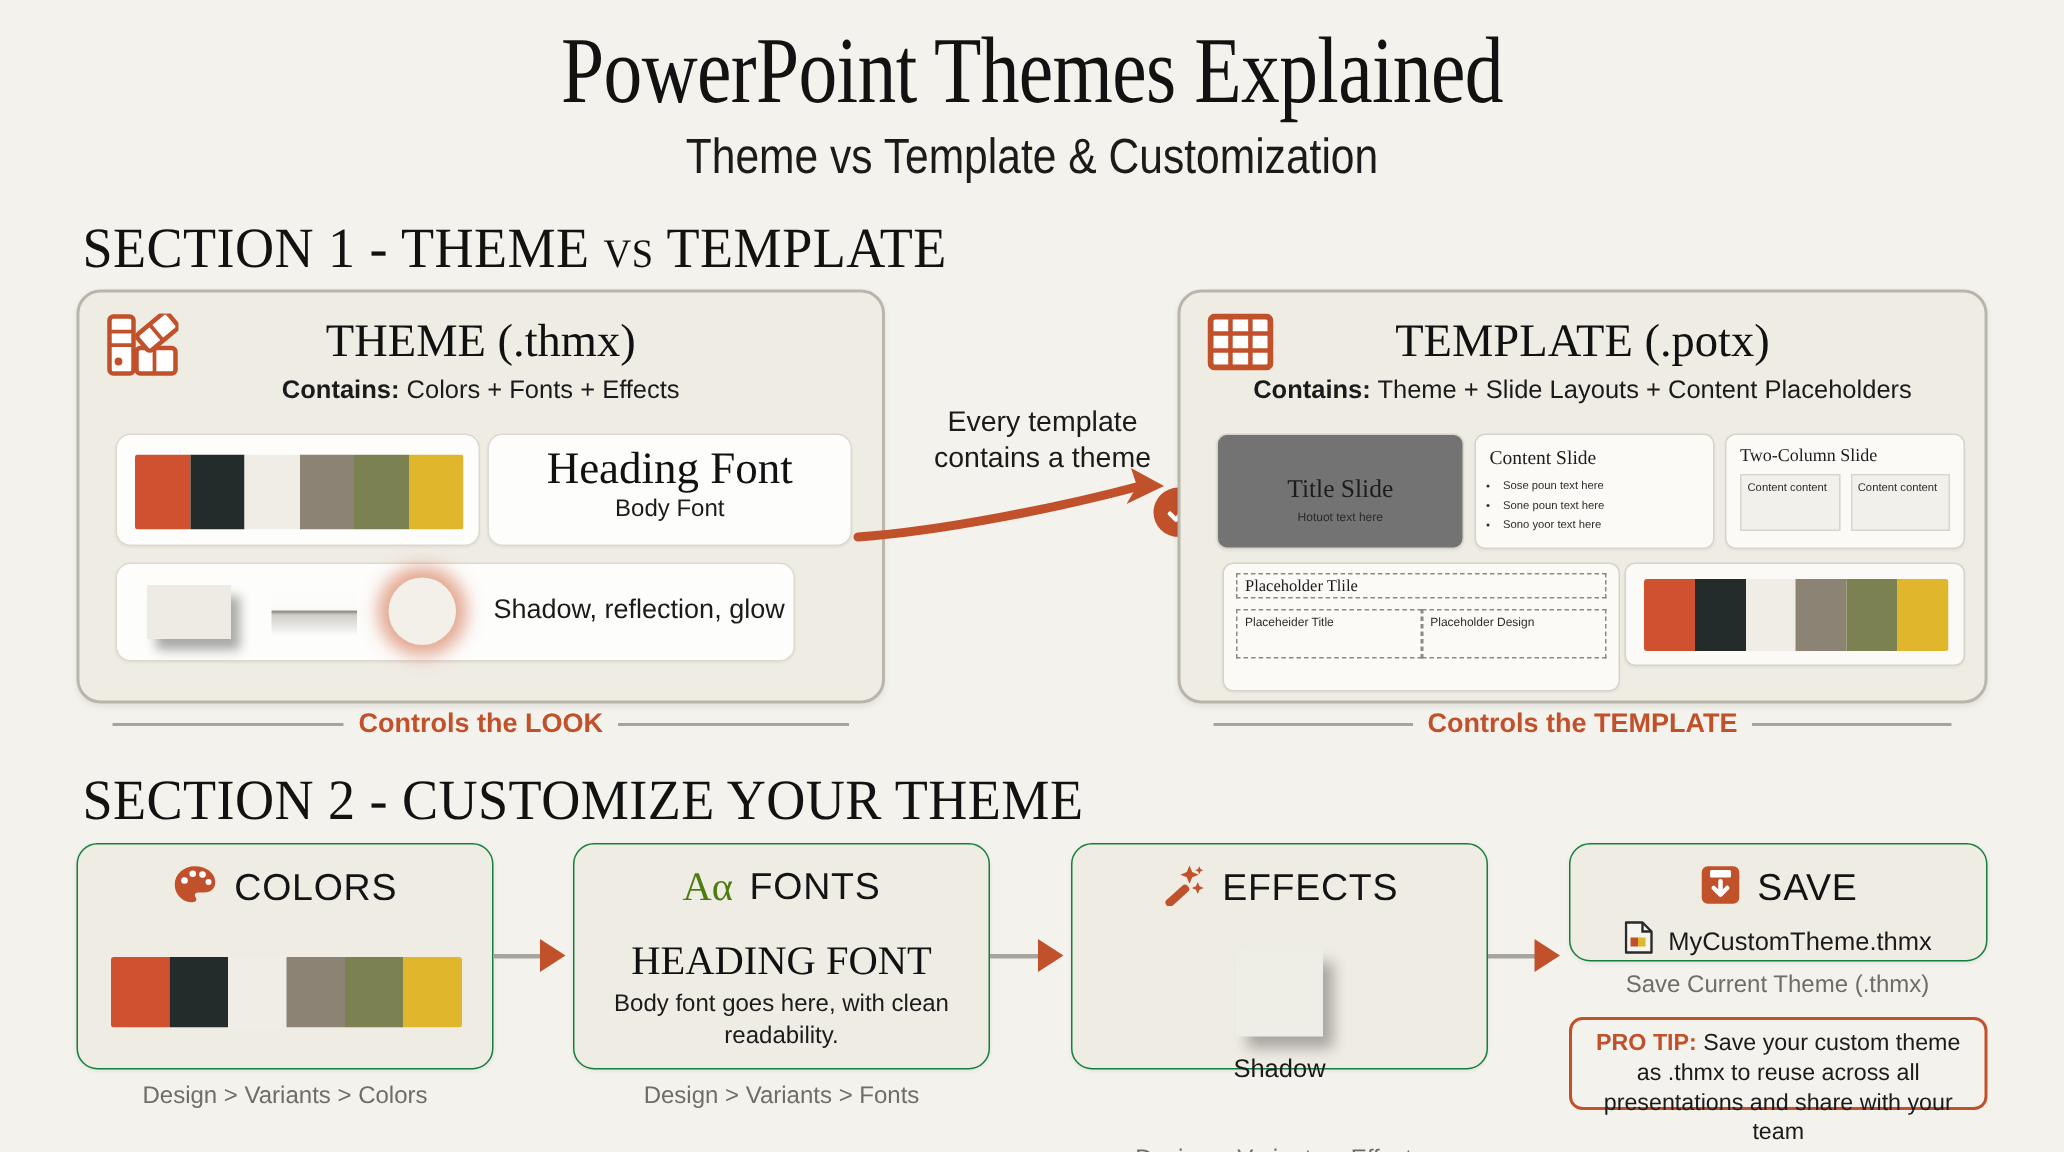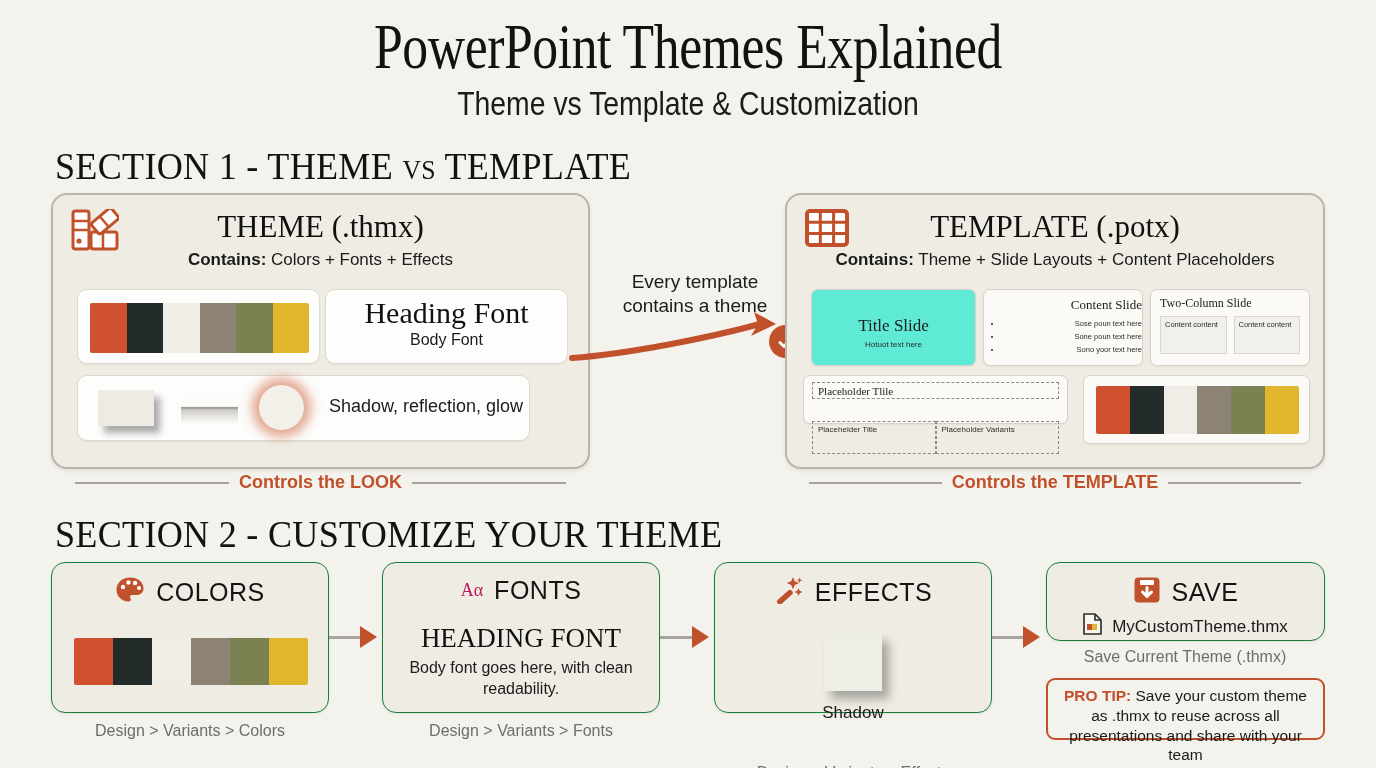--- a/index.html
+++ b/index.html
@@ -105,49 +105,49 @@
     box-shadow: 0 0 11px 7px rgba(205,92,52,.55);
   }
   #tc-fx-label { position: absolute; left: 251px; top: 20px; font-size: 18px; }
 
   
   .thumb {
     position: absolute; background: #fbfaf7;
     border: 1px solid #d7d3ca; border-radius: 7px;
     box-shadow: 0 1px 2px rgba(0,0,0,.05);
   }
-  #th-title { left: 24px; top: 94px; width: 165px; height: 77px; background: #5eead4; }
+  #th-title { left: 24px; top: 94px; width: 165px; height: 77px; background: #737373; }
   #th-title .tt {
     font-family: "Liberation Serif", serif; font-size: 17px;
     text-align: center; margin-top: 26px; color: #1c1c1c;
   }
   #th-title .ts { text-align: center; font-size: 8px; margin-top: 4px; color: #2a2a2a; }
 
-  #th-content { left: 196px; top: 94px; width: 160px; height: 77px; text-align: right; }
+  #th-content { left: 196px; top: 94px; width: 160px; height: 77px; }
   #th-content .ct {
     font-family: "Liberation Serif", serif; font-size: 13px; margin: 7px 0 0 9px; color: #1c1c1c;
   }
   #th-content ul { margin: 4px 0 0 18px; }
   #th-content li { font-size: 7.5px; line-height: 1.75; color: #2b2b2b; }
 
   #th-two { left: 363px; top: 94px; width: 160px; height: 77px; }
   #th-two .ct { font-family: "Liberation Serif", serif; font-size: 12px; margin: 6px 0 0 9px; }
   .twocols { display: flex; gap: 7px; margin: 5px 9px 0 9px; }
   .twocols div {
     flex: 1; height: 38px; background: #f2f0ea; border: 1px solid #d9d5cc;
     font-size: 7.5px; padding: 3px 0 0 4px; color: #2b2b2b;
   }
 
-  #th-ph { left: 16px; top: 180px; width: 265px; height: 49px; }
+  #th-ph { left: 28px; top: 180px; width: 265px; height: 86px; }
   .dash { border: 1px dashed #8d8a83; }
   #ph-title-row {
     margin: 6px 8px 0 8px; height: 17px; padding-left: 5px;
     font-family: "Liberation Serif", serif; font-size: 11px; line-height: 16px; color: #1a1a1a;
   }
-  .ph-cols { display: flex; gap: 0; margin: 22px 8px 0 8px; }
+  .ph-cols { display: flex; gap: 0; margin: 7px 8px 0 8px; }
   .ph-cols div { flex: 1; height: 33px; font-size: 8px; padding: 3px 0 0 5px; color: #2b2b2b; }
 
   #th-pal { left: 296px; top: 180px; width: 227px; height: 69px; }
   #th-pal-inner { position: absolute; left: 12px; top: 10px; width: 203px; height: 48px; }
 
   
   .card-foot {
     position: absolute; width: 100%; left: 0; bottom: -26px;
     display: flex; align-items: center; gap: 10px; padding: 0 22px;
   }
@@ -353,21 +353,21 @@
       <div class="twocols">
         <div>Content content</div>
         <div>Content content</div>
       </div>
     </div>
 
     <div class="thumb" id="th-ph">
       <div class="dash" id="ph-title-row">Placeholder Tlile</div>
       <div class="ph-cols">
         <div class="dash">Placeheider Title</div>
-        <div class="dash">Placeholder Variants</div>
+        <div class="dash">Placeholder Design</div>
       </div>
     </div>
 
     <div class="thumb" id="th-pal">
       <div id="th-pal-inner">
         <div class="palette">
           <span style="background: rgb(207, 81, 48);"></span>
           <span style="background: rgb(35, 44, 43);"></span>
           <span style="background: rgb(239, 237, 229);"></span>
           <span style="background: rgb(140, 131, 117);"></span>
@@ -410,21 +410,21 @@
       </div>
     </div>
   </div>
   <div class="s2caption" id="cap-colors">Design &gt; Variants &gt; Colors</div>
 
   <div class="connector" id="conn1"></div>
   <div class="arrowhead" id="ah1"></div>
 
   <div class="s2card" id="c-fonts">
     <div class="s2head">
-      <span style="font-family:'Liberation Serif',serif;font-size:18px;color:#be185d;">Aα</span>
+      <span style="font-family:'Liberation Serif',serif;font-size:27px;color:#4d7c0f;">Aα</span>
       <span class="lbl">FONTS</span>
     </div>
     <div id="fonts-heading">HEADING FONT</div>
     <div id="fonts-body">Body font goes here, with clean readability.</div>
   </div>
   <div class="s2caption" id="cap-fonts">Design &gt; Variants &gt; Fonts</div>
 
   <div class="connector" id="conn2"></div>
   <div class="arrowhead" id="ah2"></div>
 

